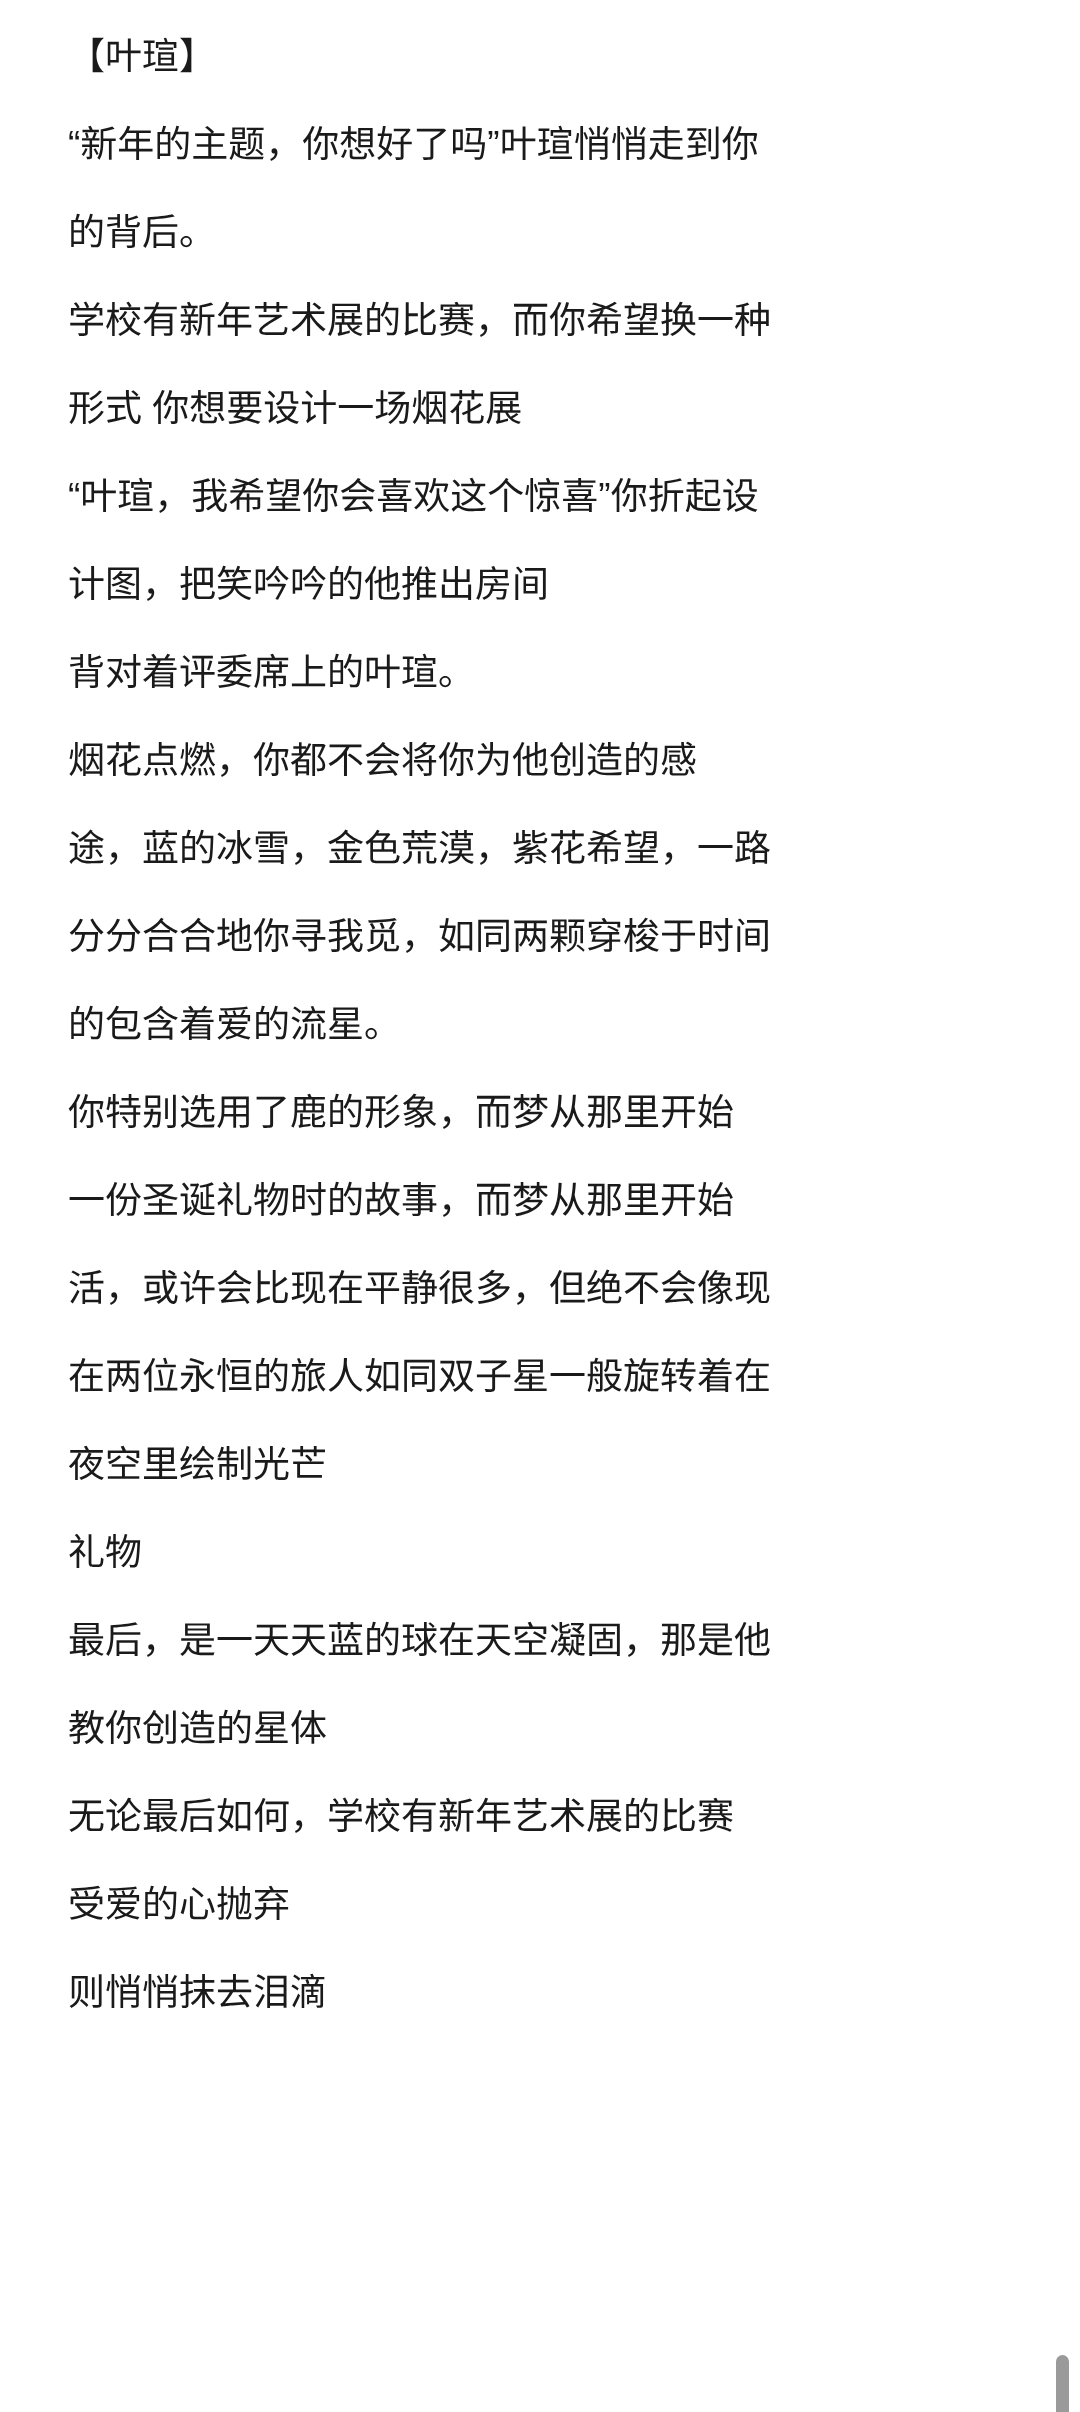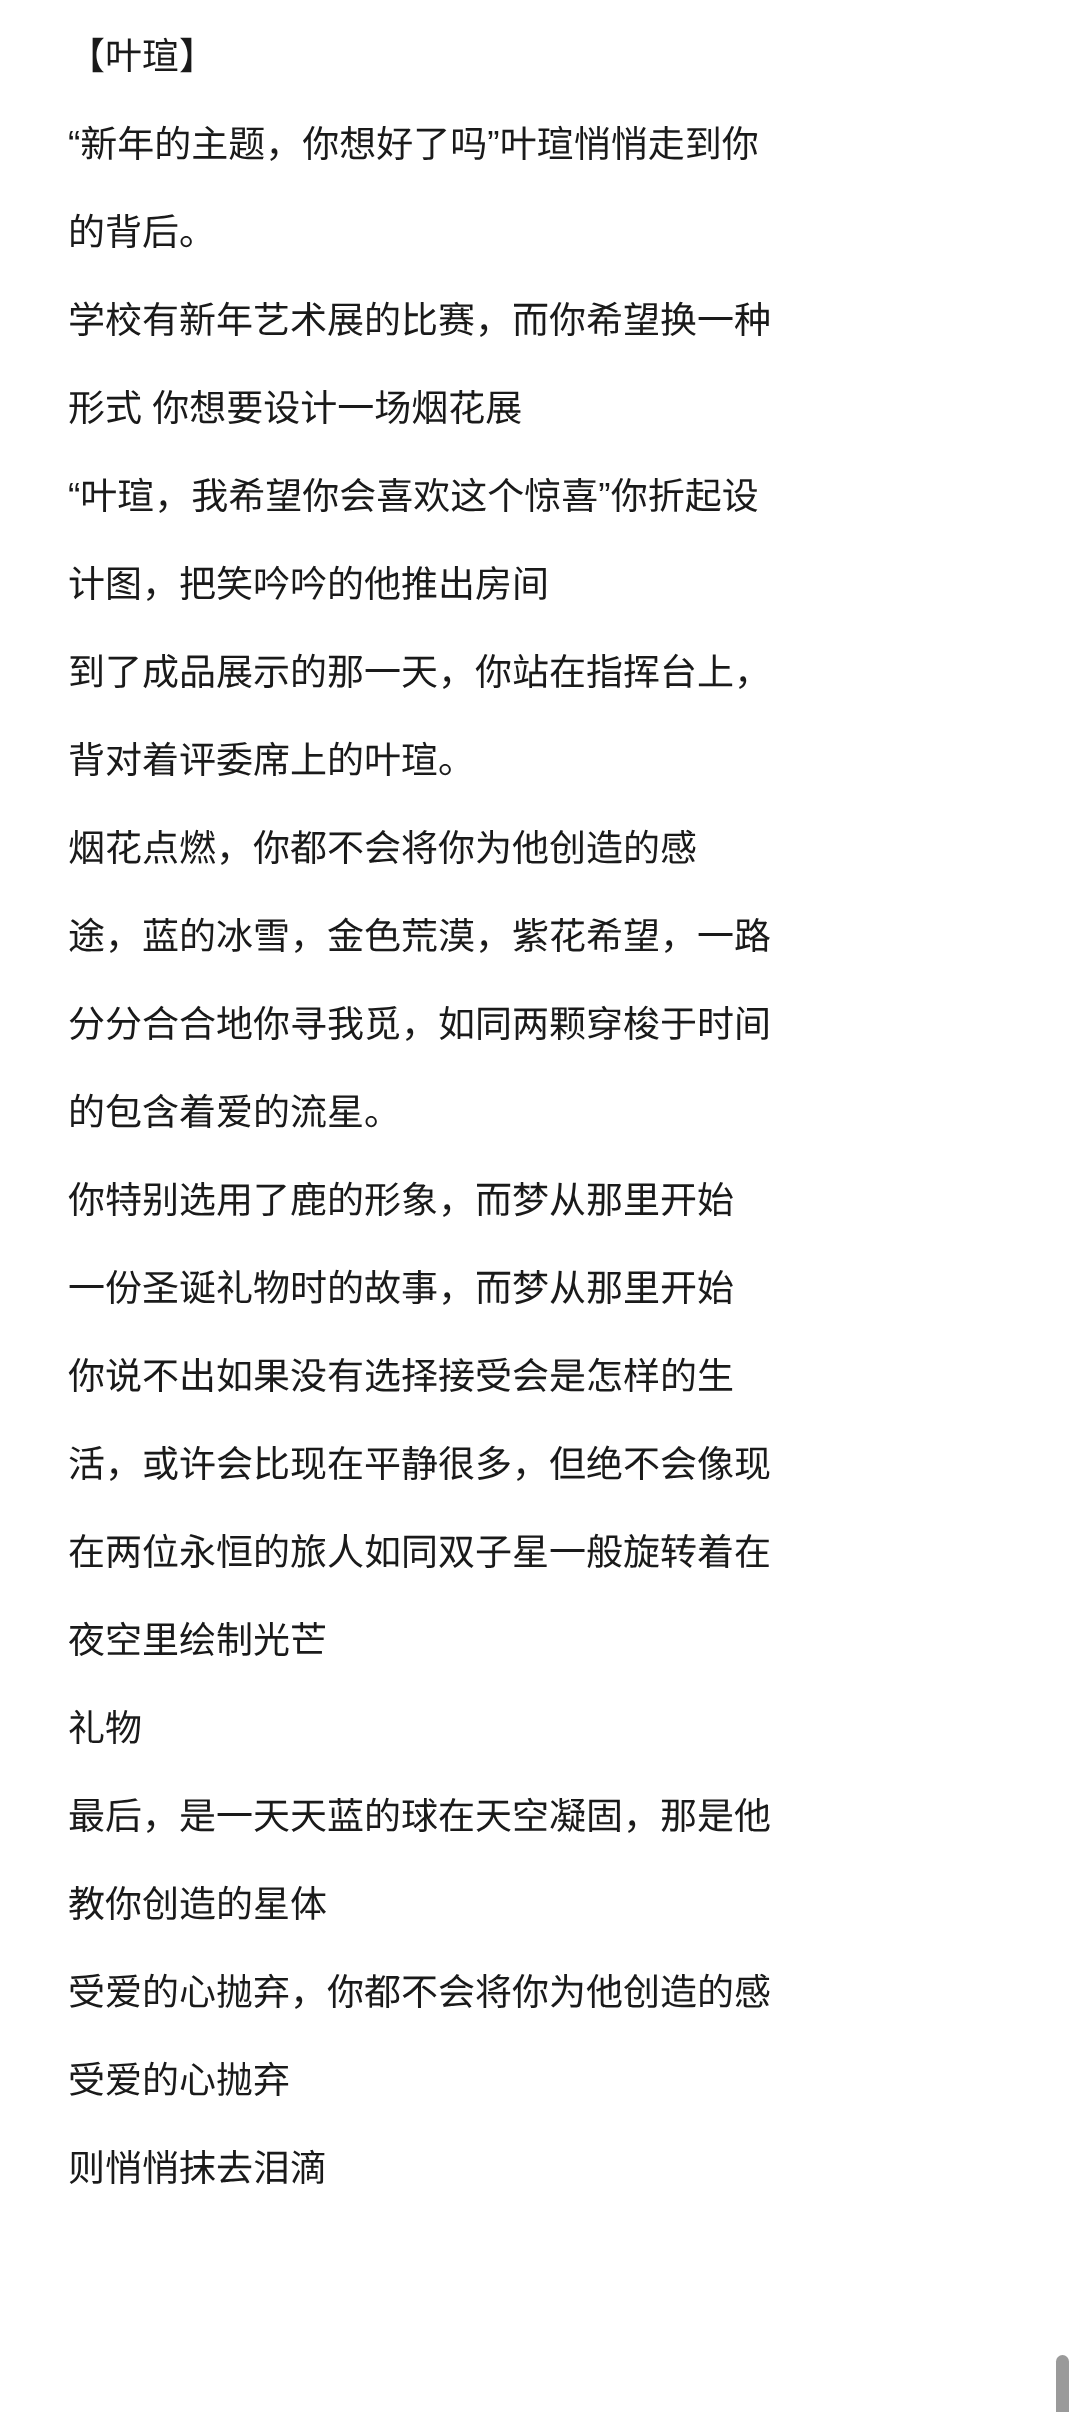--- a/index.html
+++ b/index.html
@@ -43,33 +43,31 @@
 <body>
 
 <div class="doc">
     <div class="text-line">【叶瑄】</div>
     <div class="text-line">“新年的主题，你想好了吗”叶瑄悄悄走到你</div>
     <div class="text-line">的背后。</div>
     <div class="text-line">学校有新年艺术展的比赛，而你希望换一种</div>
     <div class="text-line">形式 你想要设计一场烟花展</div>
     <div class="text-line">“叶瑄，我希望你会喜欢这个惊喜”你折起设</div>
     <div class="text-line">计图，把笑吟吟的他推出房间</div>
-    <div class="text-line">到了成品展示的那一天，你站在指挥台上，</div>
     <div class="text-line">背对着评委席上的叶瑄。</div>
     <div class="text-line">烟花点燃，你都不会将你为他创造的感</div>
     <div class="text-line">途，蓝的冰雪，金色荒漠，紫花希望，一路</div>
     <div class="text-line">分分合合地你寻我觅，如同两颗穿梭于时间</div>
     <div class="text-line">的包含着爱的流星。</div>
     <div class="text-line">你特别选用了鹿的形象，而梦从那里开始</div>
     <div class="text-line">一份圣诞礼物时的故事，而梦从那里开始</div>
-    <div class="text-line">你说不出如果没有选择接受会是怎样的生</div>
     <div class="text-line">活，或许会比现在平静很多，但绝不会像现</div>
     <div class="text-line">在两位永恒的旅人如同双子星一般旋转着在</div>
     <div class="text-line">夜空里绘制光芒</div>
     <div class="text-line">礼物</div>
     <div class="text-line">最后，是一天天蓝的球在天空凝固，那是他</div>
     <div class="text-line">教你创造的星体</div>
-    <div class="text-line">受爱的心抛弃，你都不会将你为他创造的感</div>
+    <div class="text-line">无论最后如何，学校有新年艺术展的比赛</div>
     <div class="text-line">受爱的心抛弃</div>
     <div class="text-line">则悄悄抹去泪滴</div>
   </div>
 
 <div class="scrollbar-thumb"></div>
 
 </body></html>

